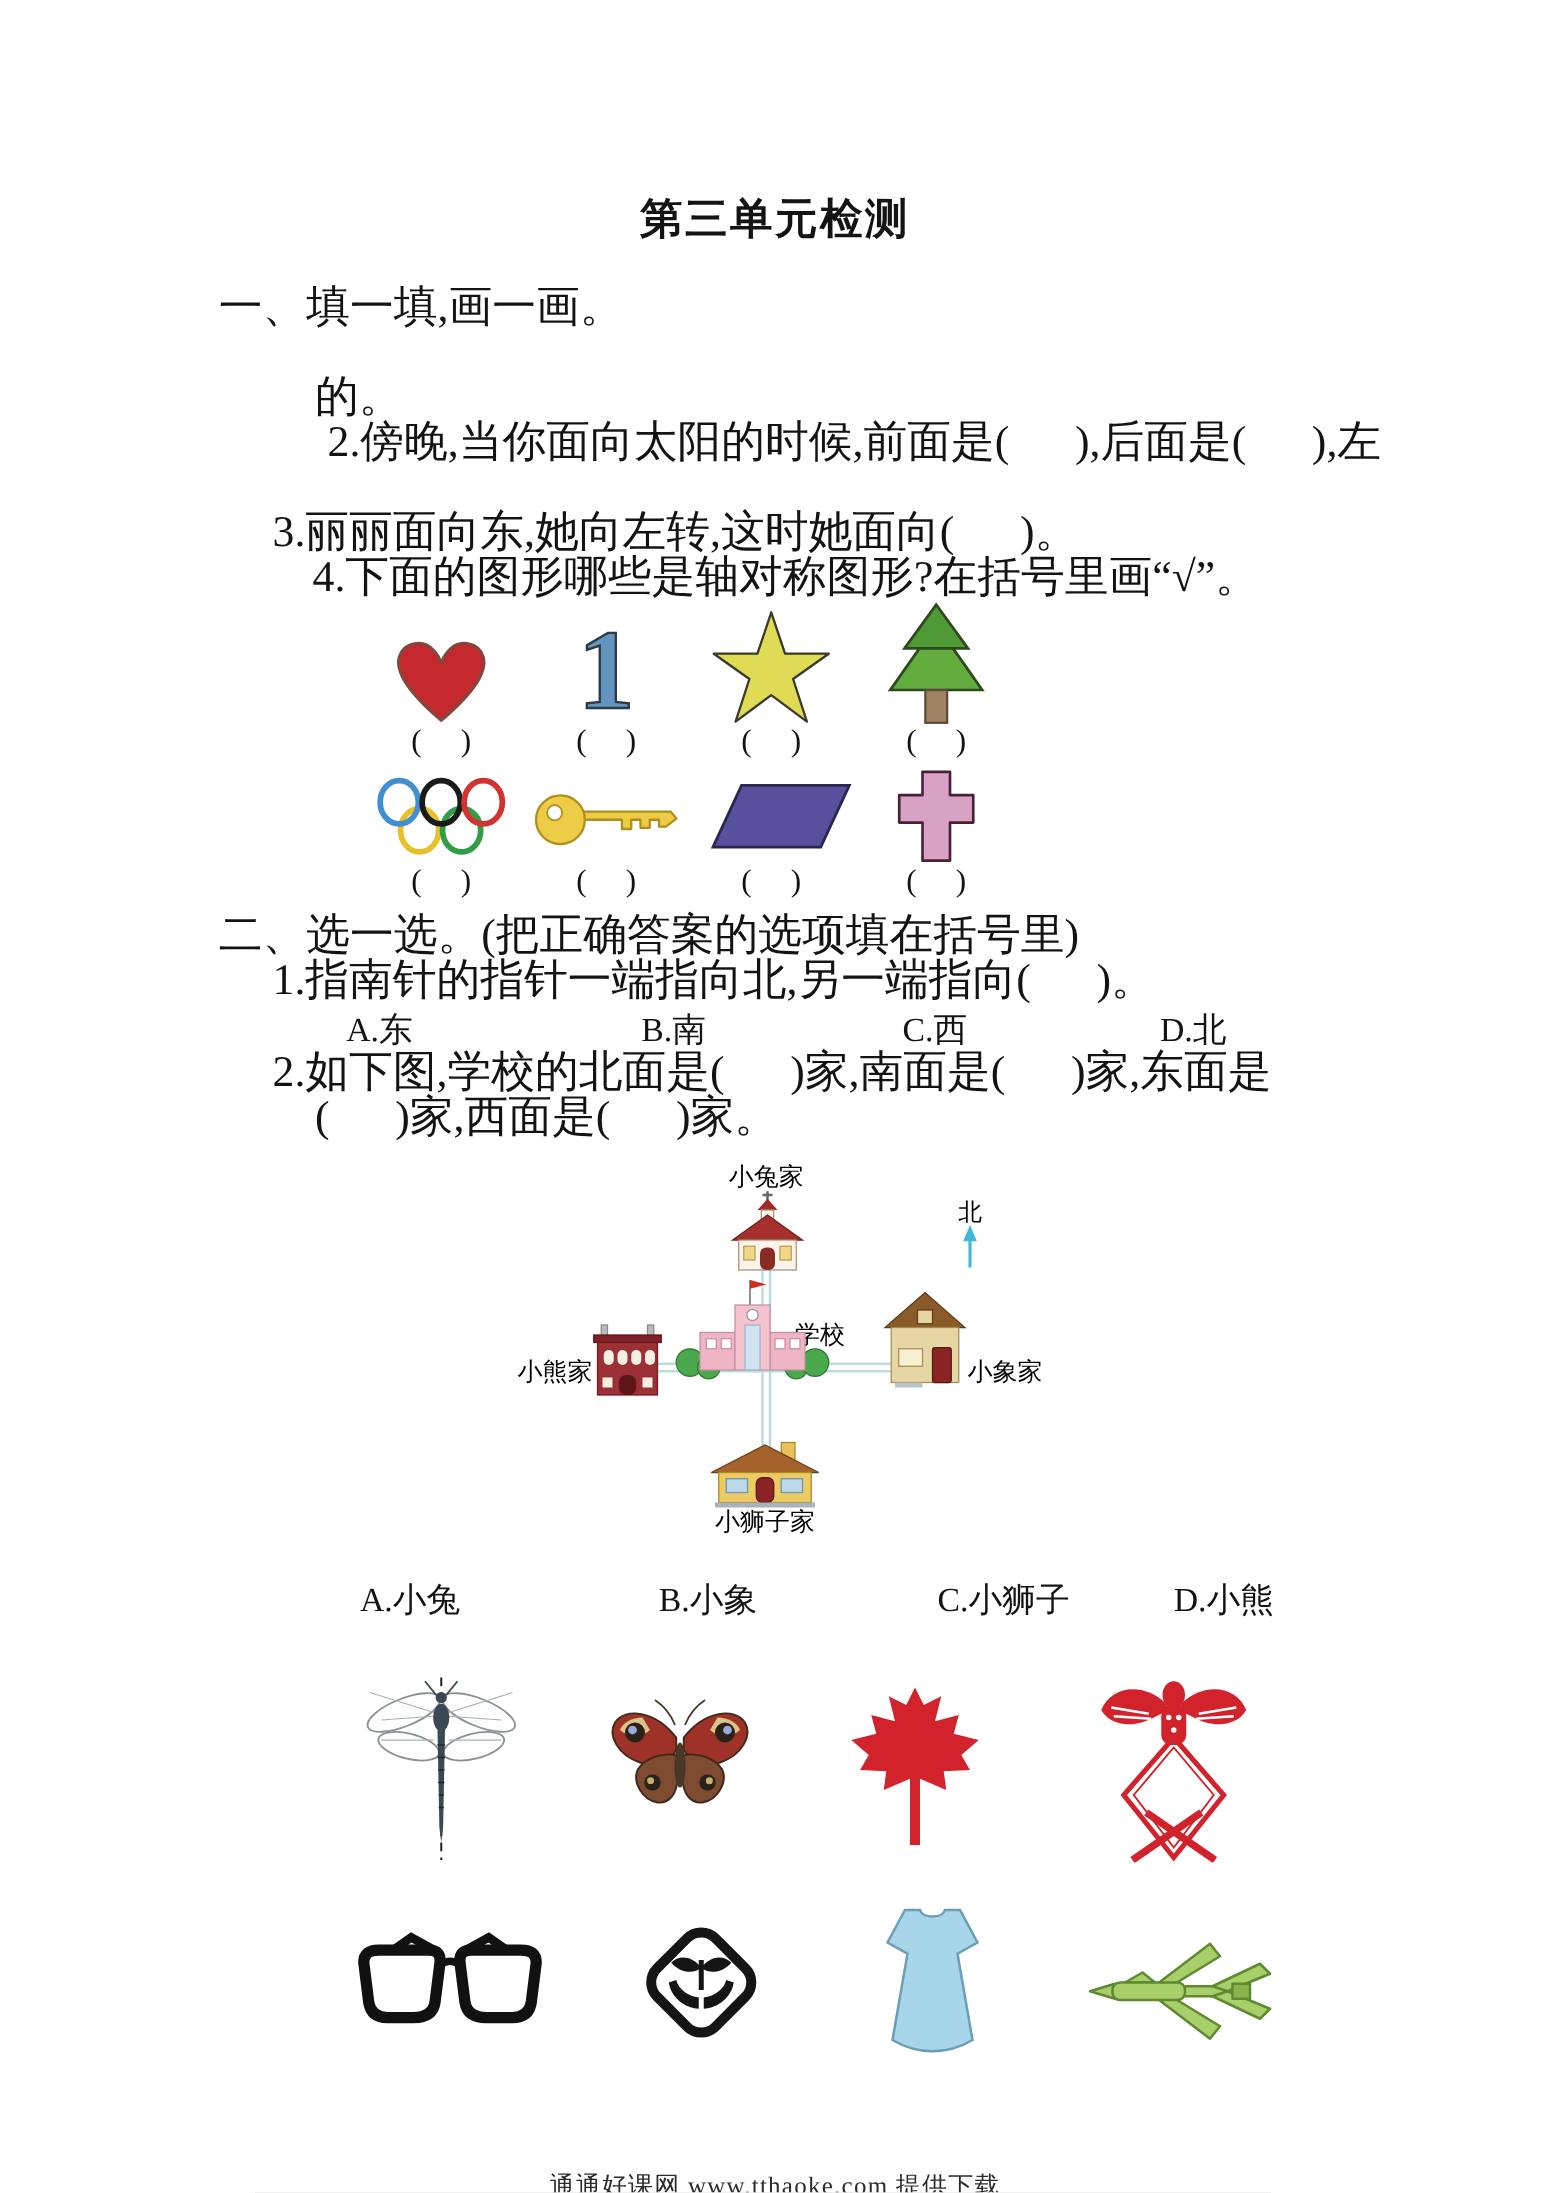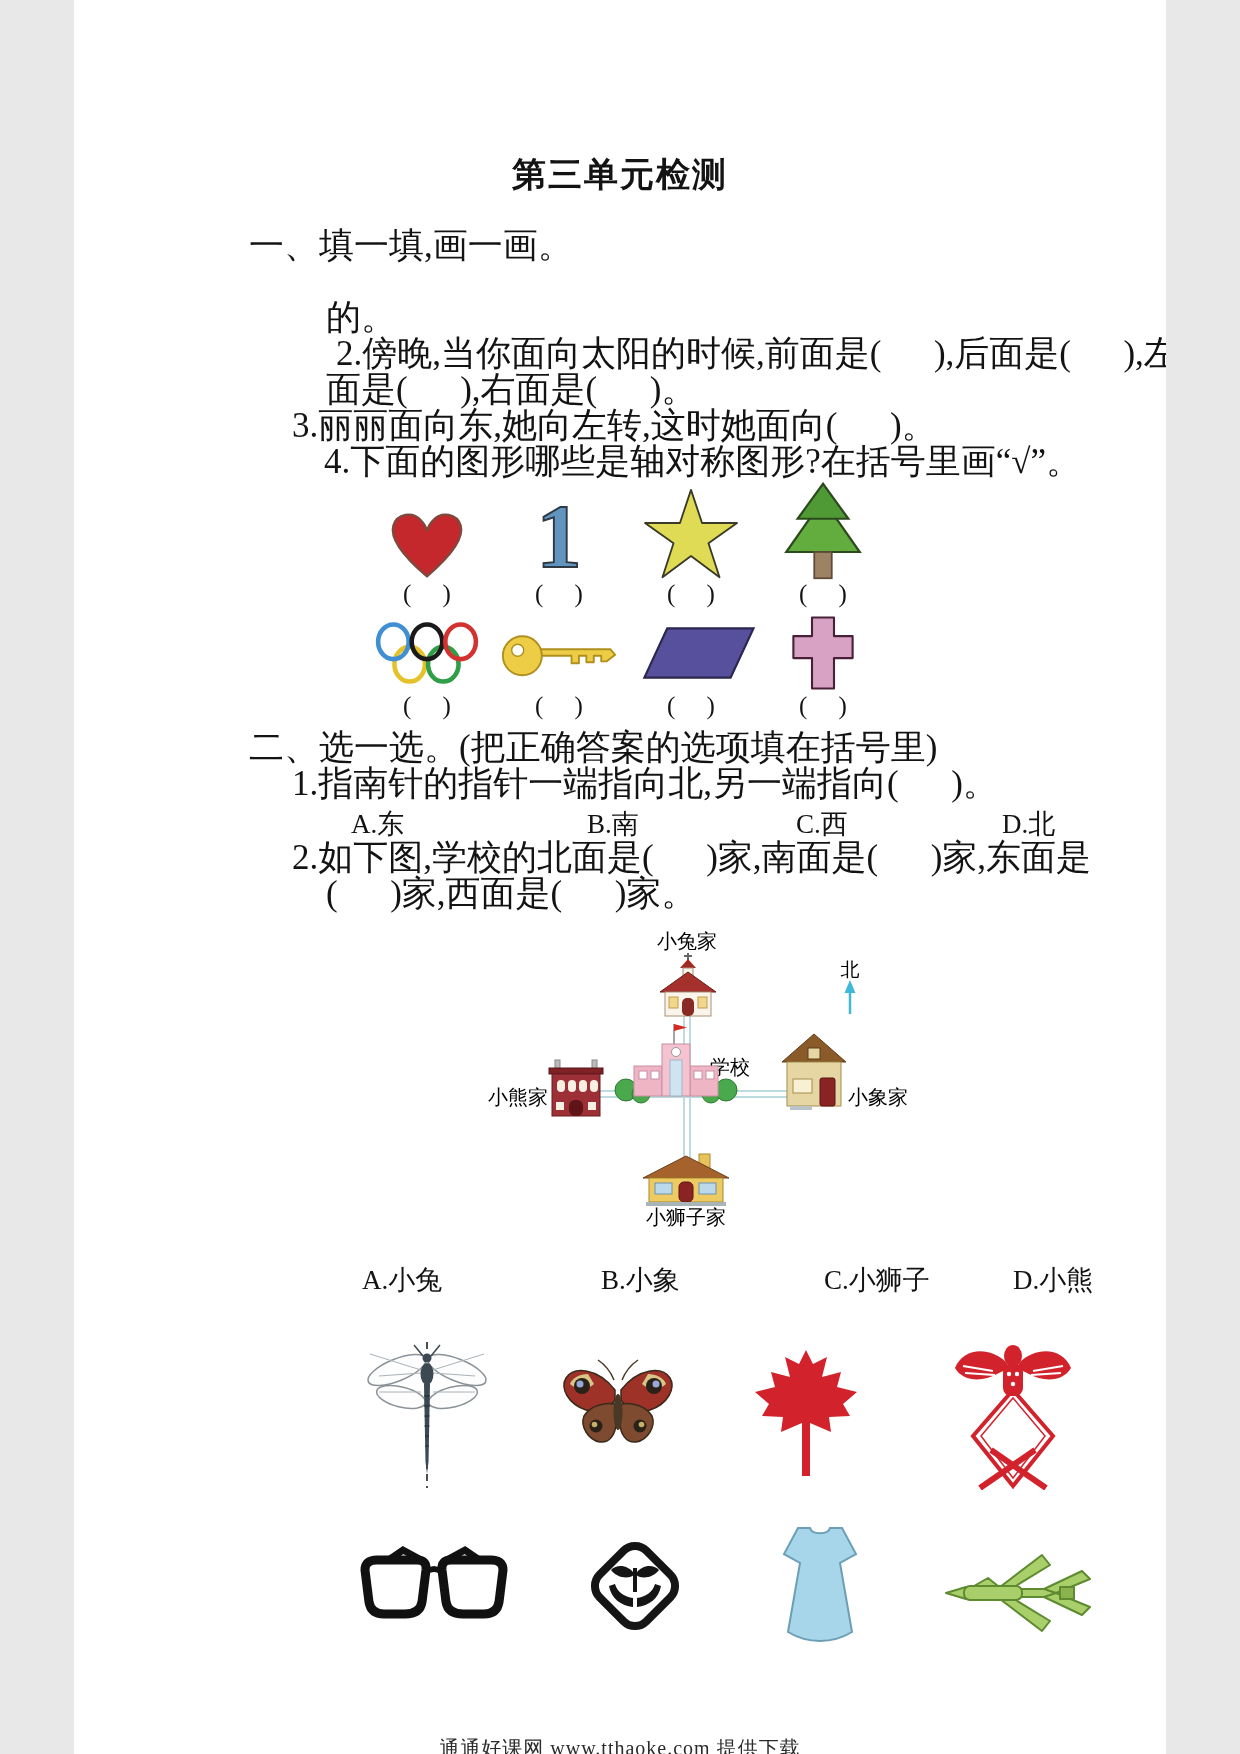--- a/index.html
+++ b/index.html
@@ -1,16 +1,16 @@
 <!DOCTYPE html>
 <html><head>
 <meta charset="utf-8">
 <style>
   html,body{margin:0;padding:0;background:#e8e8e8;}
-  #page{position:relative;width:1092px;height:1754px;background:#ffffff;margin:0 auto;
+  #page{position:relative;width:1240px;height:1754px;background:#ffffff;margin:0 auto;
         font-family:"Liberation Serif","DejaVu Serif",serif;color:#131313;overflow:hidden;}
   .t{position:absolute;white-space:pre;font-size:35px;line-height:32px;}
   .title{position:absolute;left:0;right:0;top:152px;text-align:center;font-size:34px;font-weight:600;letter-spacing:2px;}
   .opt{position:absolute;white-space:pre;font-size:27px;}
   .row{position:absolute;left:287px;width:528px;display:flex;}
   .cell{width:132px;display:flex;justify-content:center;align-items:flex-end;}
   .bcell{width:132px;text-align:center;font-size:25px;white-space:pre;}
   .figure{position:absolute;}
   .footer{position:absolute;left:0;right:0;top:1735px;text-align:center;font-size:20px;color:#2b2b2b;letter-spacing:1px;}
   svg text{font-family:"Liberation Serif","DejaVu Serif",serif;}
@@ -18,21 +18,20 @@
 </head>
 <body>
 
 <div id="page">
 
   <div class="title">第三单元检测</div>
 
   <div class="t" style="left:175px;top:230px;">一、填一填,画一画。</div>
   <div class="t" style="left:252px;top:302px;">的。</div>
   <div class="t" style="left:218px;top:338px;margin-left:44px;">2.傍晚,当你面向太阳的时候,前面是(      ),后面是(      ),左</div>
-  <div class="t" style="left:252px;top:374px;">面是(      ),右面是(      )。</div>
   <div class="t" style="left:218px;top:410px;">3.丽丽面向东,她向左转,这时她面向(      )。</div>
   <div class="t" style="left:218px;top:446px;margin-left:32px;">4.下面的图形哪些是轴对称图形?在括号里画“√”。</div>
 
   <div class="row" style="top:488px;height:92px;">
     <div class="cell">
       <svg width="92" height="80" viewBox="0 0 100 88">
         <path d="M50 84 C24 62 9 42 13 28 C17 15 34 12 43 22 C47 26 49 30 50 34 C51 30 53 26 57 22 C66 12 83 15 87 28 C91 42 76 62 50 84 Z" fill="#c4282d" stroke="#7c4a3e" stroke-width="2.5"></path>
       </svg>
     </div>
     <div class="cell">

